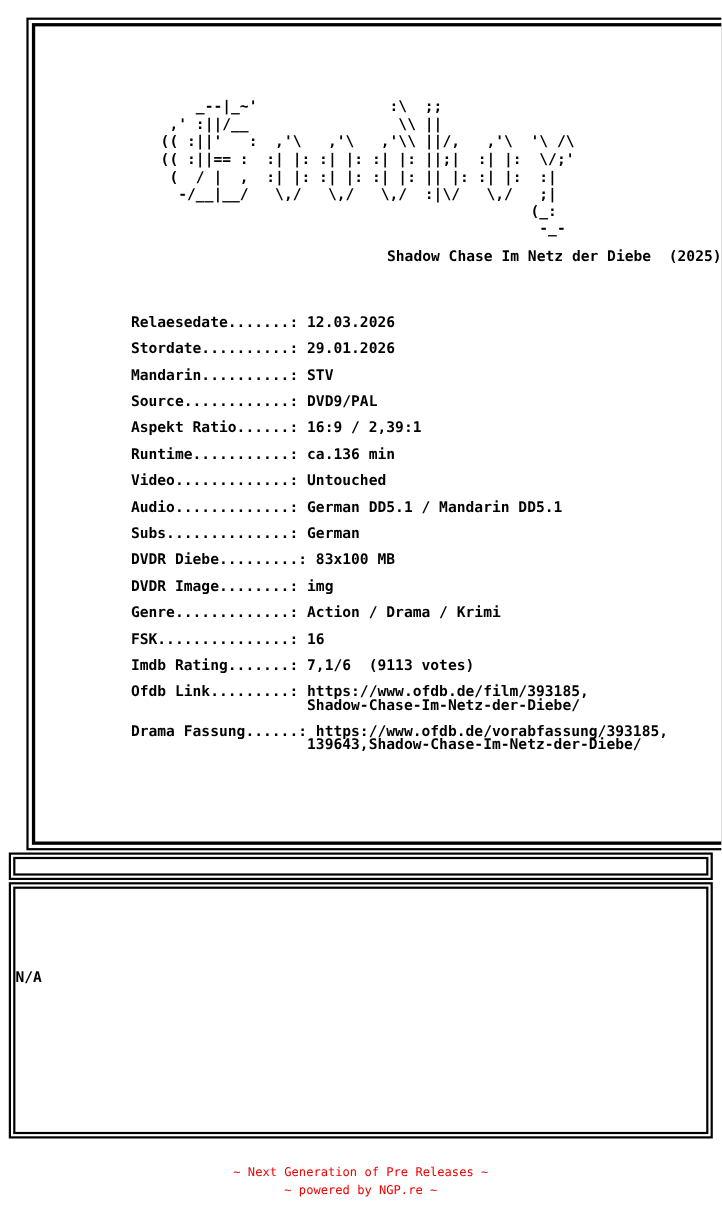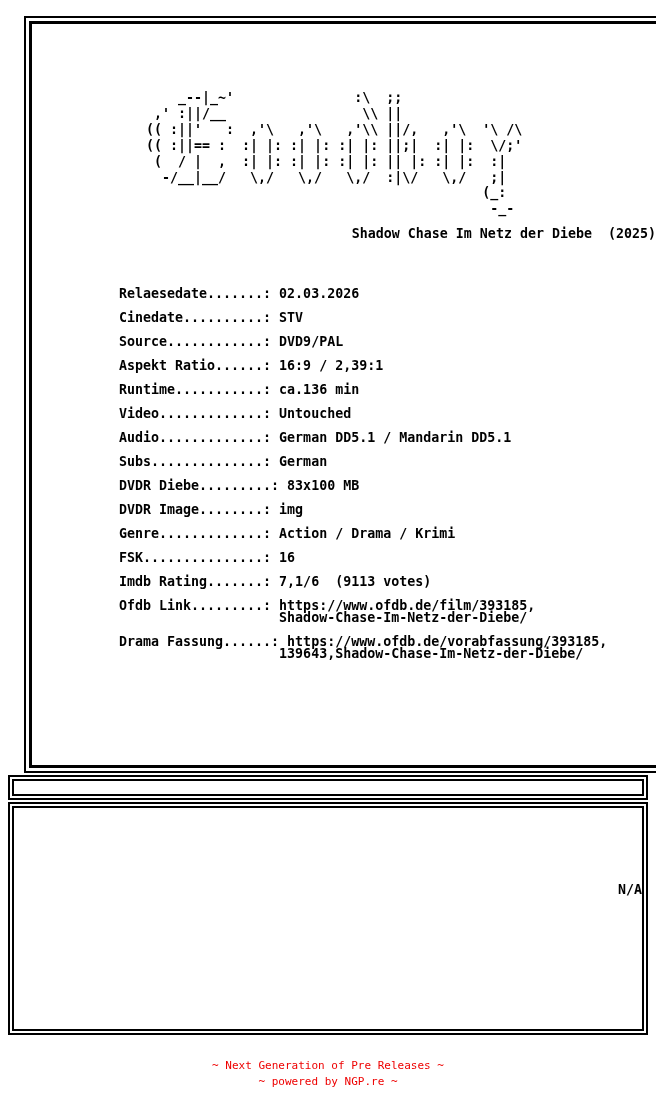--- a/index.html
+++ b/index.html
@@ -61,21 +61,21 @@
     margin: 0 0 12px 0;
   }
   .notes-label {
     text-align: center;
     font-weight: bold;
     font-size: 10px;
     line-height: 14px;
     margin-top: 32px;
   }
   .notes-body {
-    text-align: right;
+    text-align: left;
     font-weight: bold;
     font-size: 13.3px;
     line-height: 12px;
     padding-top: 76px;
     white-space: pre;
   }
   .footer {
     position: absolute;
     left: 0;
     top: 1058px;
@@ -96,22 +96,23 @@
       <pre class="logo-pre">      _--|_~'               :\  ;;
    ,' :||/__                 \\ ||
   (( :||'   :  ,'\   ,'\   ,'\\ ||/,   ,'\  '\ /\
   (( :||== :  :| |: :| |: :| |: ||;|  :| |:  \/;'
    (  / |  ,  :| |: :| |: :| |: || |: :| |:  :|
     -/__|__/   \,/   \,/   \,/  :|\/   \,/   ;|
                                             (_:
                                              -_-</pre>
       <div class="release-title">Shadow Chase Im Netz der Diebe  (2025)</div>
       <div class="release-info">
-          <div class="entry">Relaesedate.......: 02.03.2026</div>
-          <div class="entry">Cinedate..........: STV</div>
+          <div class="entry">Relaesedate.......: 12.03.2026</div>
+          <div class="entry">Stordate..........: 29.01.2026</div>
+          <div class="entry">Mandarin..........: STV</div>
           <div class="entry">Source............: DVD9/PAL</div>
           <div class="entry">Aspekt Ratio......: 16:9 / 2,39:1</div>
           <div class="entry">Runtime...........: ca.136 min</div>
           <div class="entry">Video.............: Untouched</div>
           <div class="entry">Audio.............: German DD5.1 / Mandarin DD5.1</div>
           <div class="entry">Subs..............: German</div>
           <div class="entry">DVDR Diebe.........: 83x100 MB</div>
           <div class="entry">DVDR Image........: img</div>
           <div class="entry">Genre.............: Action / Drama / Krimi</div>
           <div class="entry">FSK...............: 16</div>

